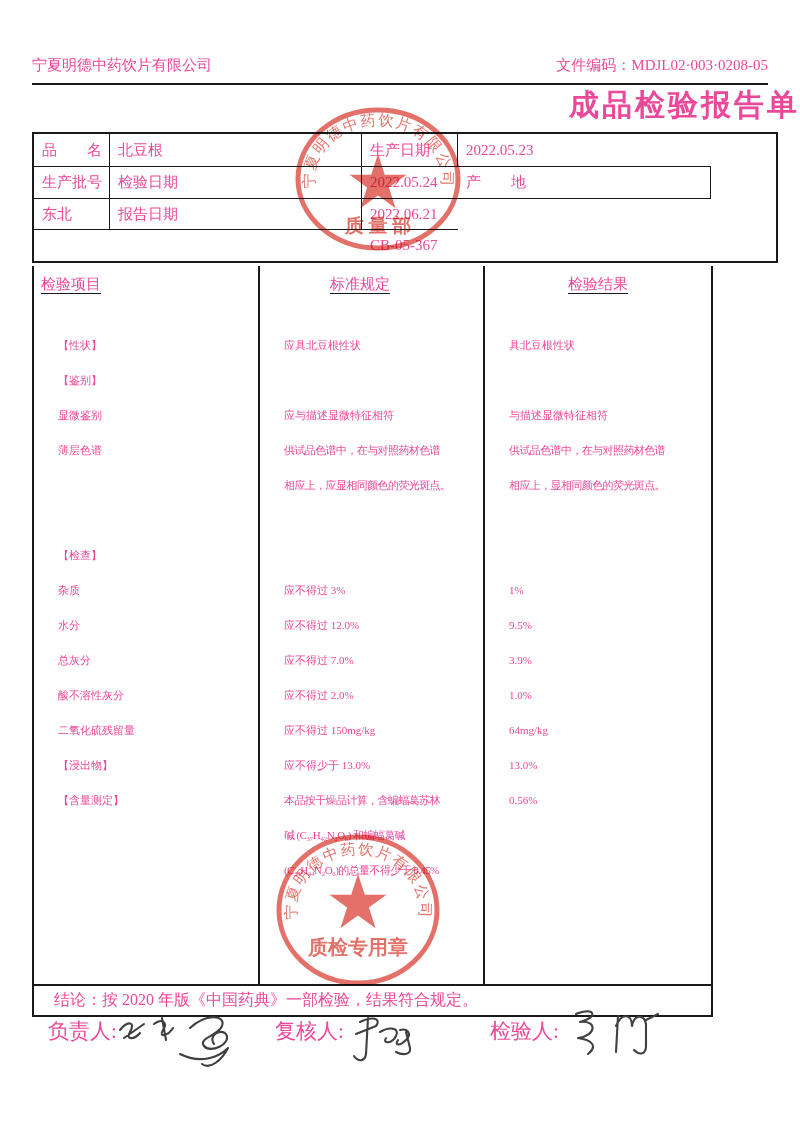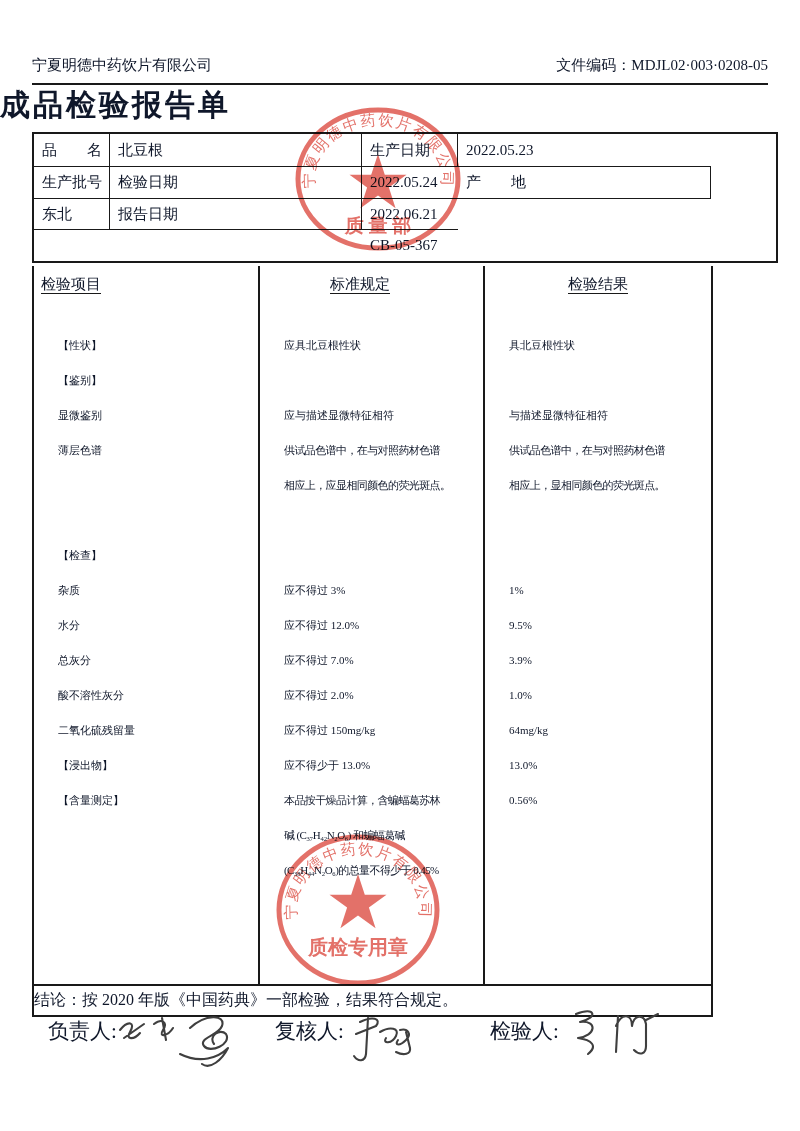--- a/index.html
+++ b/index.html
@@ -1,23 +1,23 @@
 <!DOCTYPE html>
 <html><head>
 <meta charset="utf-8">
 <style>
   html,body{margin:0;padding:0;background:#888;}
   .page{position:relative;width:800px;height:1131px;margin:0 auto;background:#ffffff;
-        font-family:"Liberation Serif","DejaVu Serif",serif;color:#0f172a;overflow:hidden;}
+        font-family:"Liberation Serif","DejaVu Serif",serif;color:#ec4899;overflow:hidden;}
 
   
   .hdr{position:absolute;left:32px;top:56px;width:736px;display:flex;
        justify-content:space-between;align-items:flex-end;font-size:15px;
        padding-bottom:8px;border-bottom:2px solid #191919;}
-  .title{position:absolute;left:0;top:85px;width:800px;text-align:left;
+  .title{position:absolute;left:0;top:85px;width:800px;text-align:right;
          font-size:30px;font-weight:bold;letter-spacing:3px;}
 
   
   .info{position:absolute;left:32px;top:132px;width:746px;box-sizing:border-box;
         border:2px solid #191919;display:grid;
         grid-template-columns:76px 252px 96px 253px;
         grid-template-rows:33px 32px 31px 31px;}
   .info .c{box-sizing:border-box;border-right:1.5px solid #191919;border-bottom:1.5px solid #191919;
            display:flex;align-items:center;padding-left:8px;font-size:15px;white-space:nowrap;}
   .info .noR{border-right:none;}
@@ -33,21 +33,21 @@
   .bl{position:absolute;left:24px;font-size:11px;white-space:nowrap;line-height:20px;}
   .colhead{position:absolute;top:8px;left:0;width:100%;text-align:center;font-size:15px;
            line-height:20px;}
   .colhead span,.ihead span{border-bottom:1px solid #191919;padding-bottom:1px;}
   .ihead{position:absolute;top:8px;left:7px;font-size:15px;line-height:20px;}
   .tight{letter-spacing:-0.6px;}
 
   
   .concl{position:absolute;left:32px;top:986px;width:681px;height:31px;box-sizing:border-box;
          border:2px solid #191919;border-top:none;display:flex;align-items:center;
-         padding-left:0;font-size:16px;}
+         padding-left:20px;font-size:16px;}
   .sigrow{position:absolute;left:10px;top:1012px;width:800px;height:70px;font-size:21px;}
   .siglabel{position:absolute;top:5px;white-space:nowrap;}
   .sig{position:absolute;}
   .sig path{fill:none;stroke:#3f3f3f;stroke-width:2.1;stroke-linecap:round;stroke-linejoin:round;}
 
   
   .stamp{position:absolute;mix-blend-mode:multiply;opacity:0.82;}
   .stamp .ring{fill:none;stroke:#dd5248;stroke-width:5;}
   .stamp .star{fill:#dd5248;}
   .stamp text{fill:#dd5248;}

